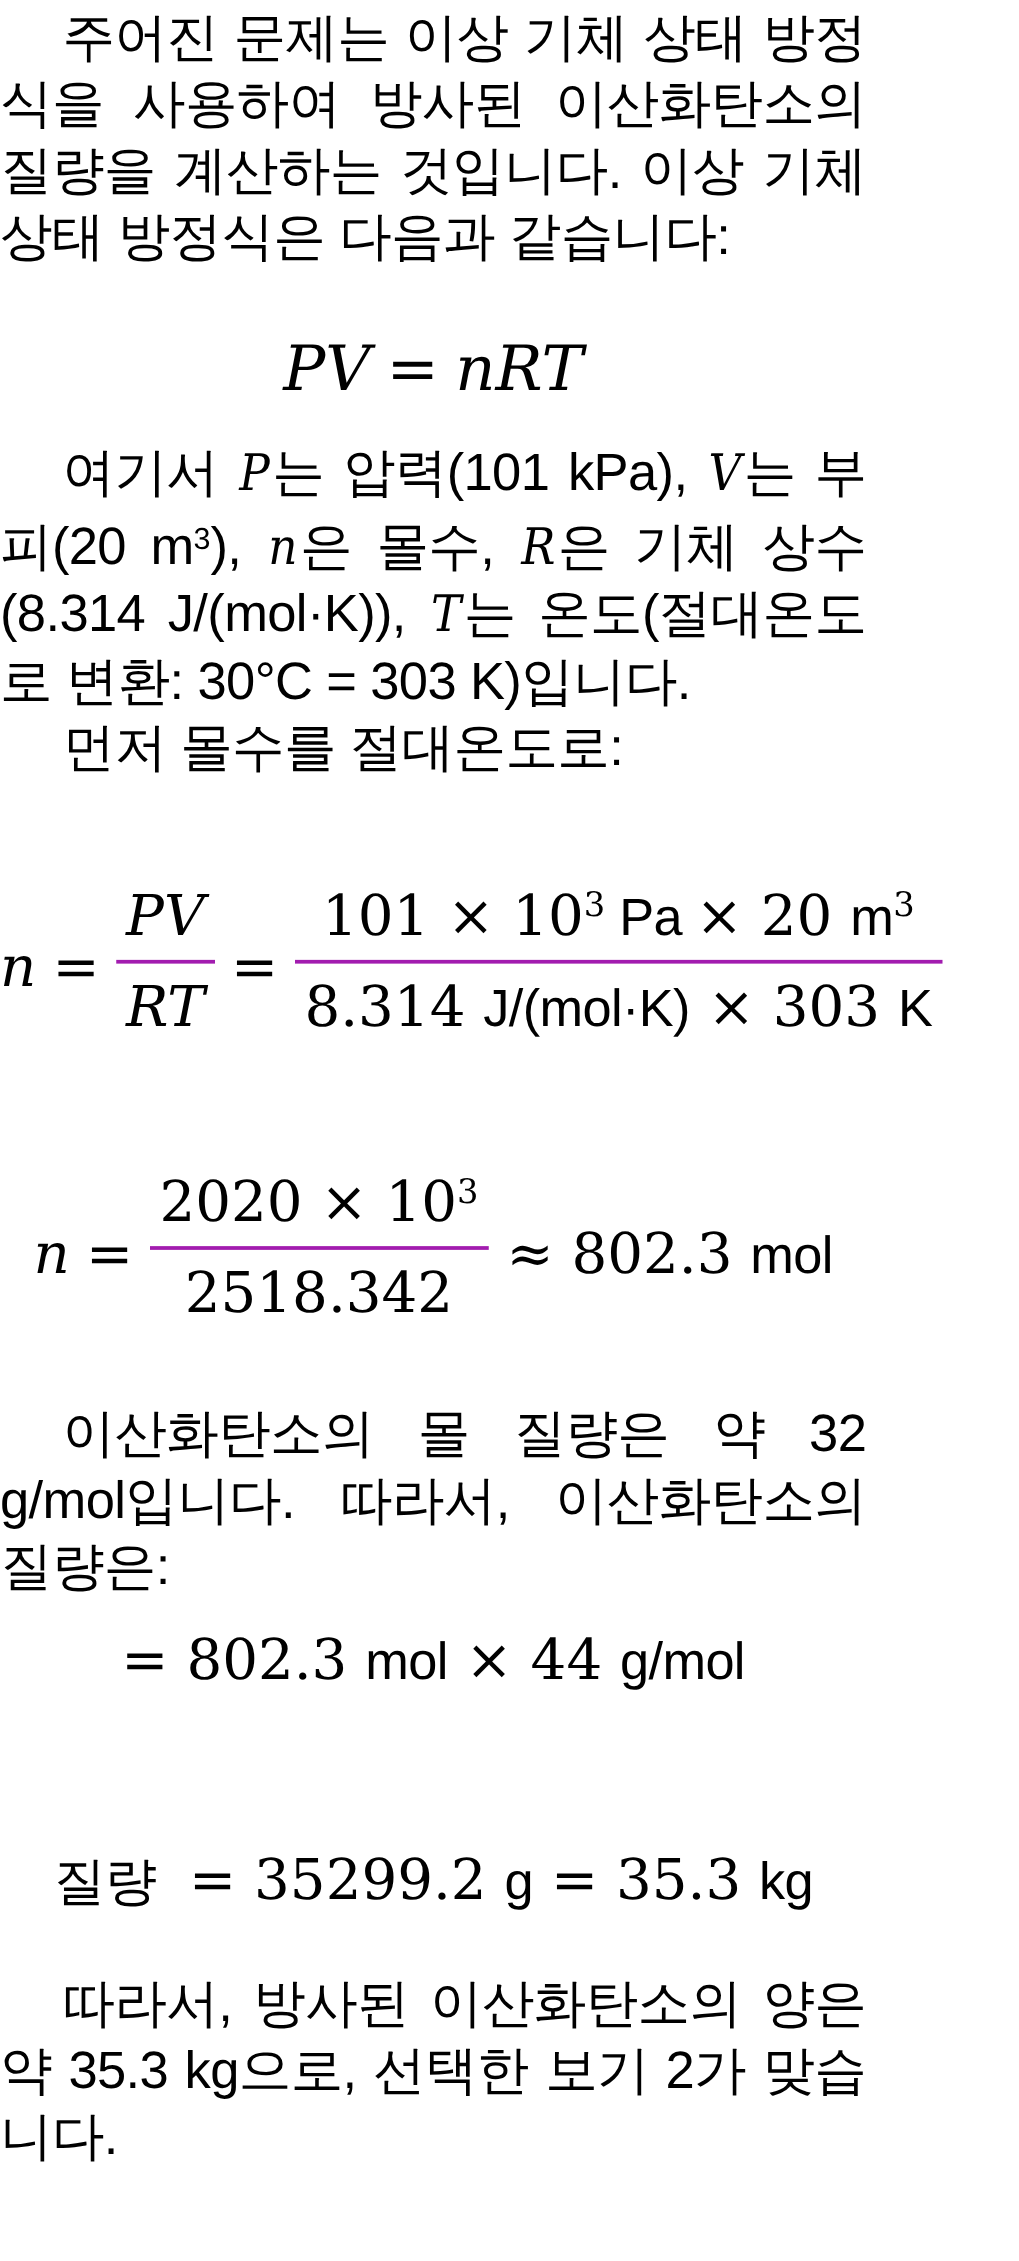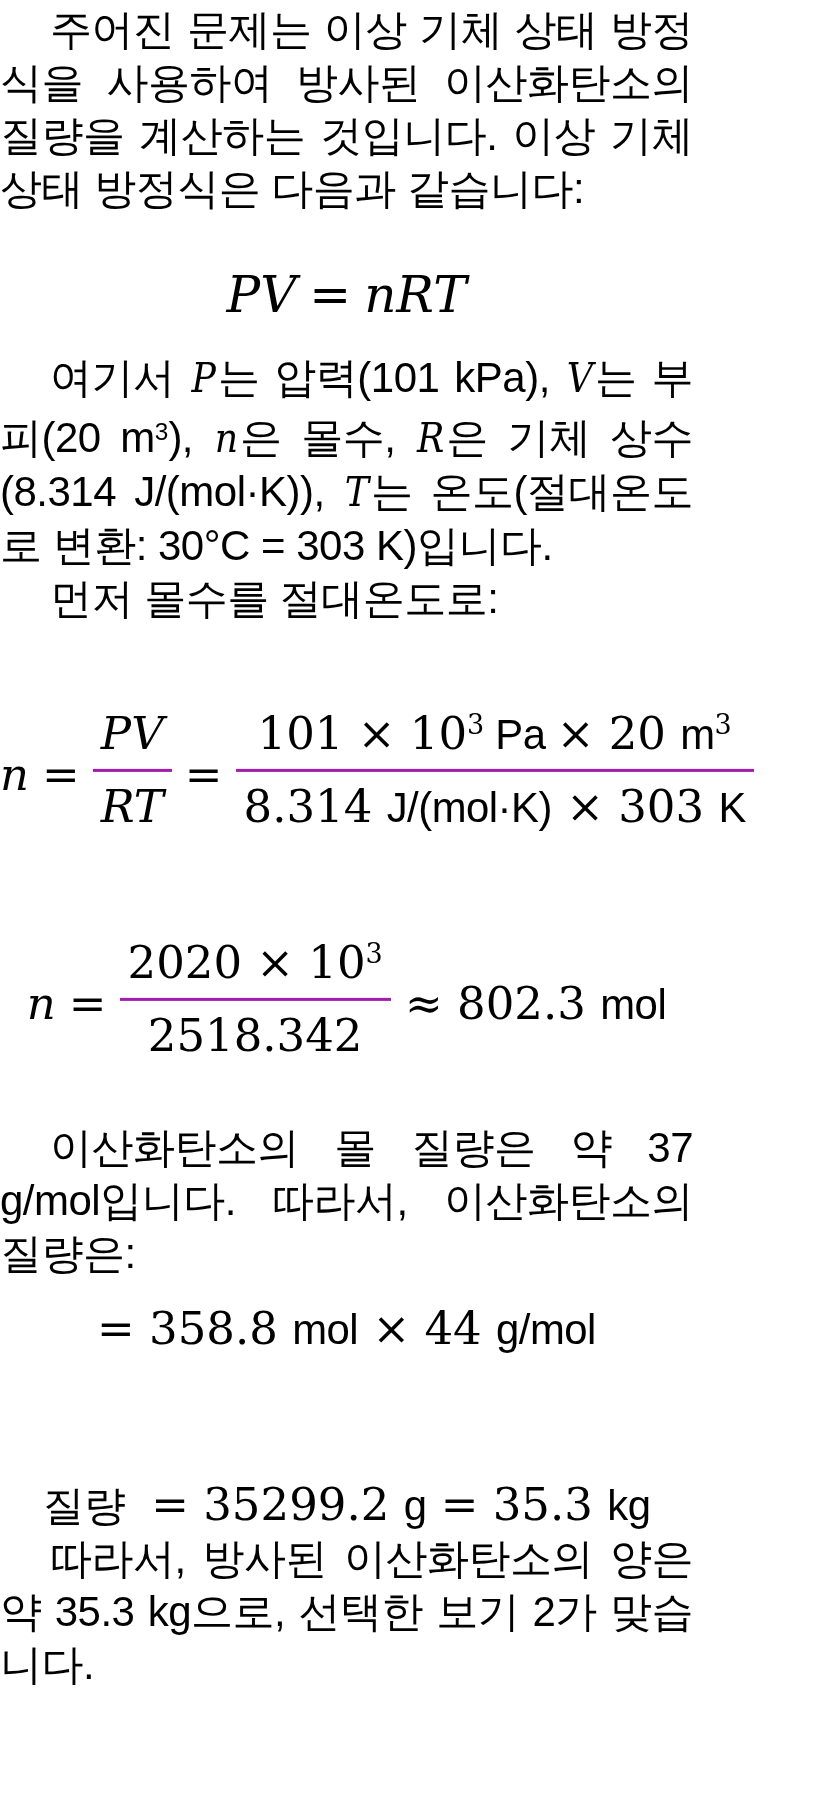--- a/index.html
+++ b/index.html
@@ -80,21 +80,21 @@
     border-top: 3px solid #a21caf;
     padding: 8px 8px 0 8px;
   }
   
   #eq-ideal   { margin: 50px 0 26px 0; font-size: 50px; }
   #eq-moles   { margin: 90px 0 0 0; }
   #eq-moles-result { margin: 102px 0 50px 0; }
   #eq-mass-formula { margin: 58px 0 0 0; }
   #eq-mass-calc    { margin: 22px 0 0 0; }
   #eq-mass-result  { margin: 122px 0 0 0; }
-  #para-conclusion { }
+  #para-conclusion { margin-top: 45px; }
 </style>
 </head>
 <body>
 
 <div class="doc">
 
   <p class="para"><span>주어진 문제는 이상 기체 상태 방정식을 사용하여 방사된 이산화탄소의 질량을 계산하는 것입니다. 이상 기체 상태 방정식은 다음과 같습니다:</span></p>
 
   <div class="eq" id="eq-ideal">
     <span class="mvar">PV</span><span class="meq">=</span><span class="mvar">nRT</span>
@@ -105,25 +105,25 @@
   <p class="para"><span>먼저 몰수를 절대온도로:</span></p>
 
   <div class="eq" id="eq-moles">
     <span class="mvar">n</span><span class="meq">=</span><span class="frac"><span class="fnum mvar">PV</span><span class="fden mvar">RT</span></span><span class="meq">=</span><span class="frac"><span class="fnum"><span>101 × 10</span><span class="msup">3</span><span class="munit"> Pa </span><span>× 20 </span><span class="munit">m</span><span class="msup">3</span></span><span class="fden"><span>8.314 </span><span class="munit">J/(mol·K)</span><span> × 303 </span><span class="munit">K</span></span></span>
   </div>
 
   <div class="eq" id="eq-moles-result">
     <span class="mvar">n</span><span class="meq">=</span><span class="frac"><span class="fnum"><span>2020 × 10</span><span class="msup">3</span></span><span class="fden">2518.342</span></span><span> ≈ 802.3 </span><span class="munit">mol</span>
   </div>
 
-  <p class="para"><span>이산화탄소의 몰 질량은 약 37 g/mol입니다. 따라서, 이산화탄소의 질량은:</span></p>
+  <p class="para"><span>이산화탄소의 몰 질량은 약 32 g/mol입니다. 따라서, 이산화탄소의 질량은:</span></p>
 
 
   <div class="eq" id="eq-mass-calc">
-    <span>= 358.8 </span><span class="munit">mol</span><span> × 44 </span><span class="munit">g/mol</span>
+    <span>= 802.3 </span><span class="munit">mol</span><span> × 44 </span><span class="munit">g/mol</span>
   </div>
 
   <div class="eq" id="eq-mass-result">
     <span class="mkr">질량</span><span class="meq"></span><span>= 35299.2 </span><span class="munit">g</span><span> = 35.3 </span><span class="munit">kg</span>
   </div>
 
   <p class="para" id="para-conclusion"><span>따라서, 방사된 이산화탄소의 양은 약 35.3 kg으로, 선택한 보기 2가 맞습니다.</span></p>
 
 </div>
 

